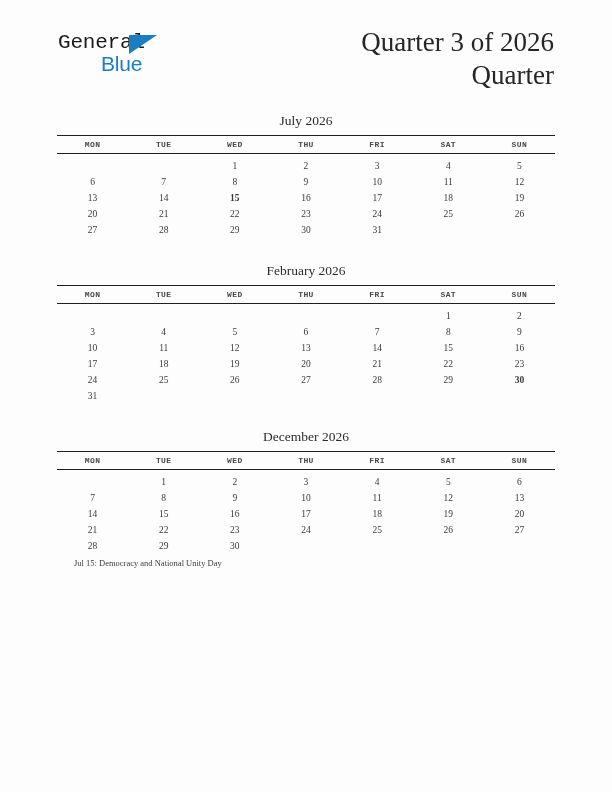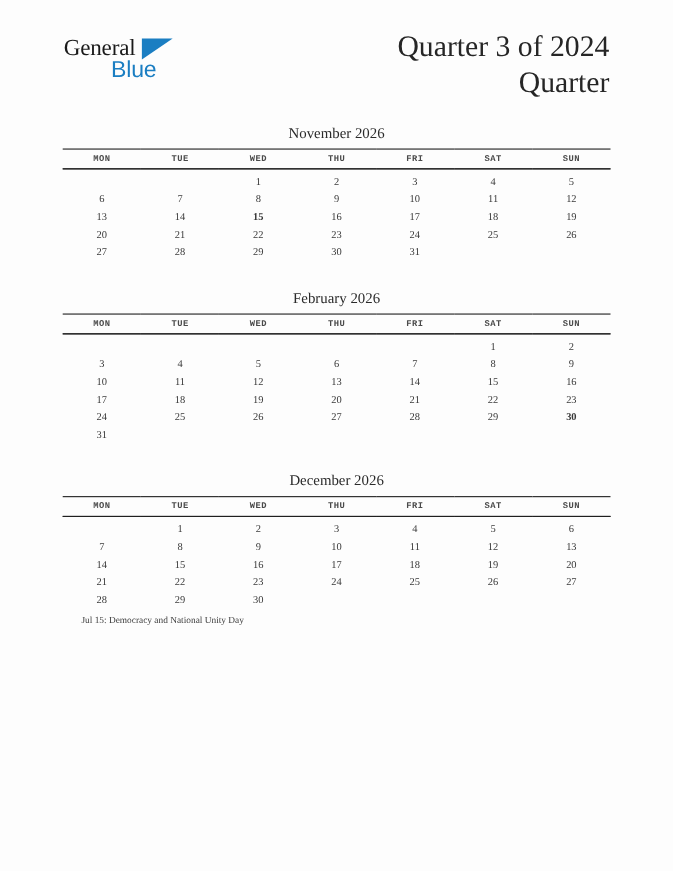--- a/index.html
+++ b/index.html
@@ -30,21 +30,21 @@
     position: absolute;
     left: 58px;
     top: 32px;
     width: 200px;
     height: 52px;
   }
   .logo-general {
     position: absolute;
     left: 0;
     top: 0;
-    font-family: Liberation Serif, serif;
+    font-family: Liberation Mono, monospace;
     font-size: 21px;
     letter-spacing: -0.2px;
     color: #1a1a1a;
     line-height: 22px;
   }
   .logo-blue {
     position: absolute;
     left: 43px;
     top: 21px;
     font-family: "Liberation Sans", "DejaVu Sans", sans-serif;
@@ -151,29 +151,29 @@
 
 <div class="header">
 
   <div class="logo">
     <span class="logo-general">General</span>
     <span class="logo-triangle"></span>
     <span class="logo-blue">Blue</span>
   </div>
 
   <div class="title-block">
-    <div class="title-quarter">Quarter 3 of 2024</div>
+    <div class="title-quarter">Quarter 3 of 2026</div>
     <div class="title-country">Quarter</div>
   </div>
 
 </div>
 
 <div class="months">
     <div class="month-block">
-      <div class="month-title">November 2026</div>
+      <div class="month-title">July 2026</div>
       <table class="cal">
         <thead>
           <tr>
             <th>MON</th>
             <th>TUE</th>
             <th>WED</th>
             <th>THU</th>
             <th>FRI</th>
             <th>SAT</th>
             <th>SUN</th>

